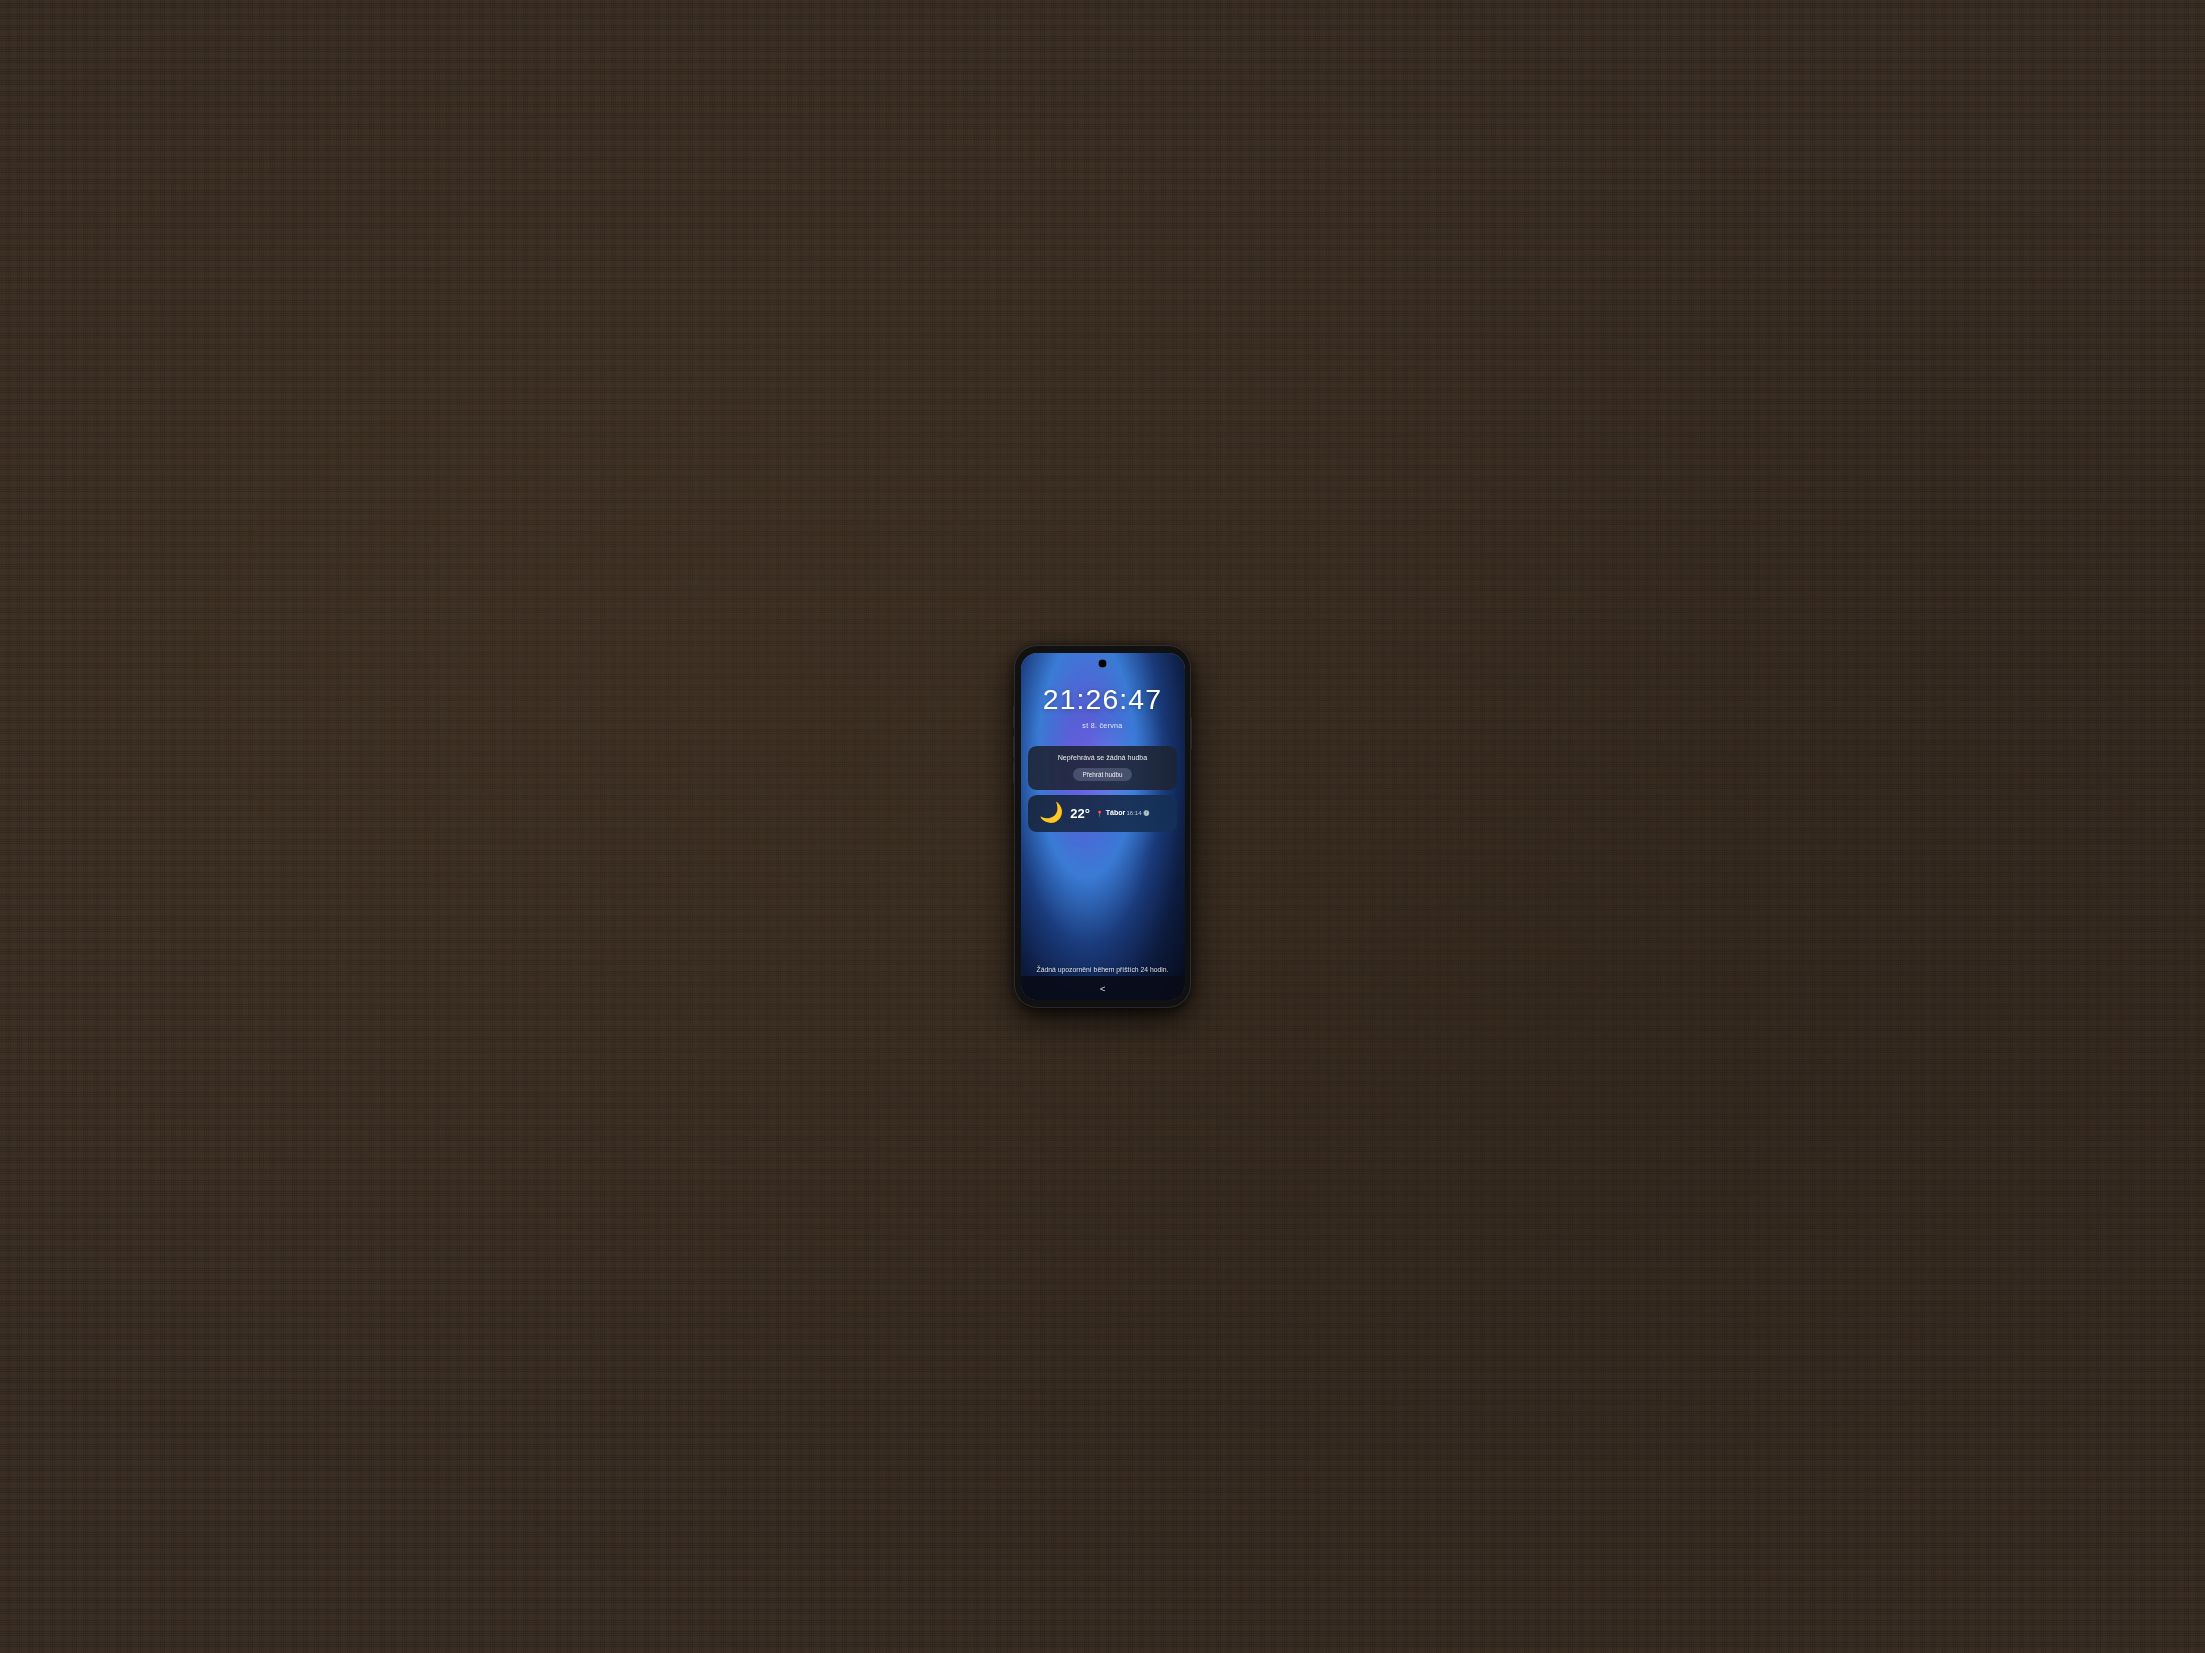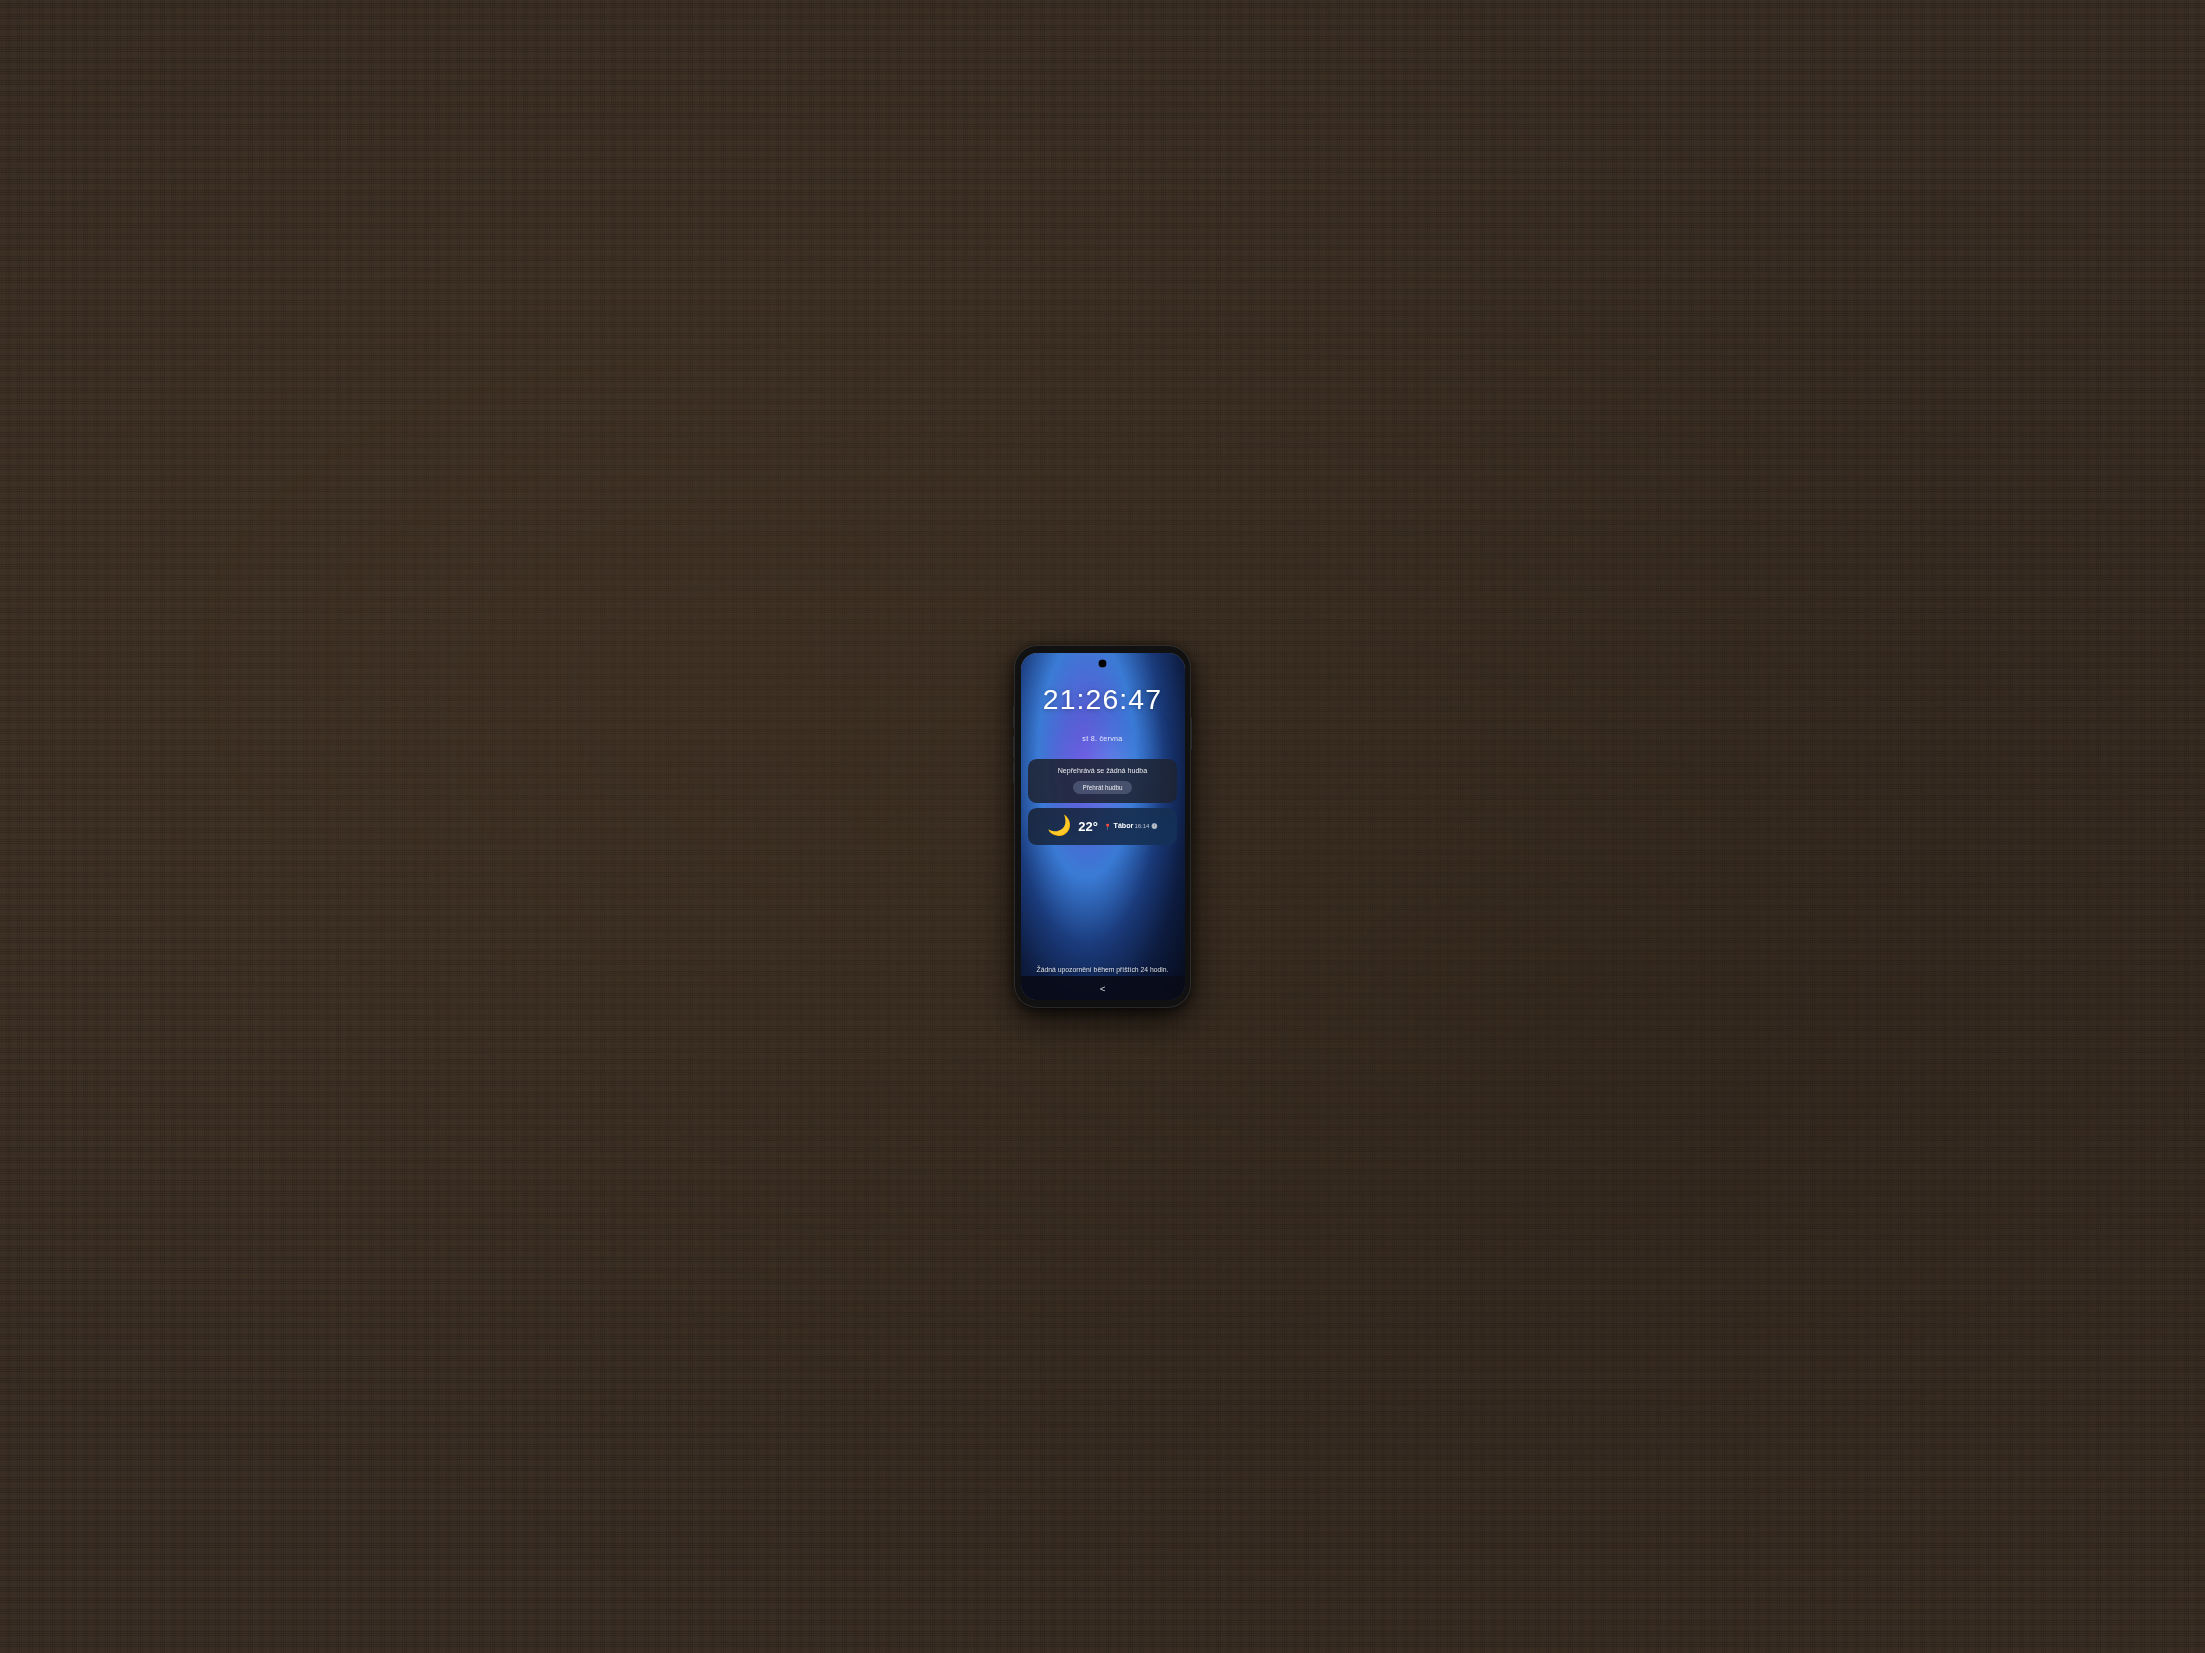--- a/index.html
+++ b/index.html
@@ -155,41 +155,40 @@
       font-size: 28.4px;
       font-weight: 200;
       color: #fff;
       letter-spacing: 1.1px;
       text-shadow: 0 1.1px 5.5px rgba(0,0,0,0.3);
     }
 
     .clock-date {
       font-size: 7.1px;
       color: rgba(255,255,255,0.85);
-      margin-top: 19px;
+      margin-top: 6px;
       font-weight: 300;
       letter-spacing: 0.3px;
     }
 
     
     .cards-section {
       width: 100%;
       padding: 0 7.7px;
       margin-top: 15.3px;
       display: flex;
       flex-direction: column;
       gap: 4.4px;
       flex-shrink: 0;
     }
 
     .card {
       background: rgba(30, 35, 50, 0.88);
       border-radius: 8.8px;
       backdrop-filter: blur(5.5px);
-      justify-content: center;
     }
 
     
     .music-card {
       padding: 8.8px 9.8px;
       display: flex;
       flex-direction: column;
       align-items: center;
       gap: 5.5px;
     }

